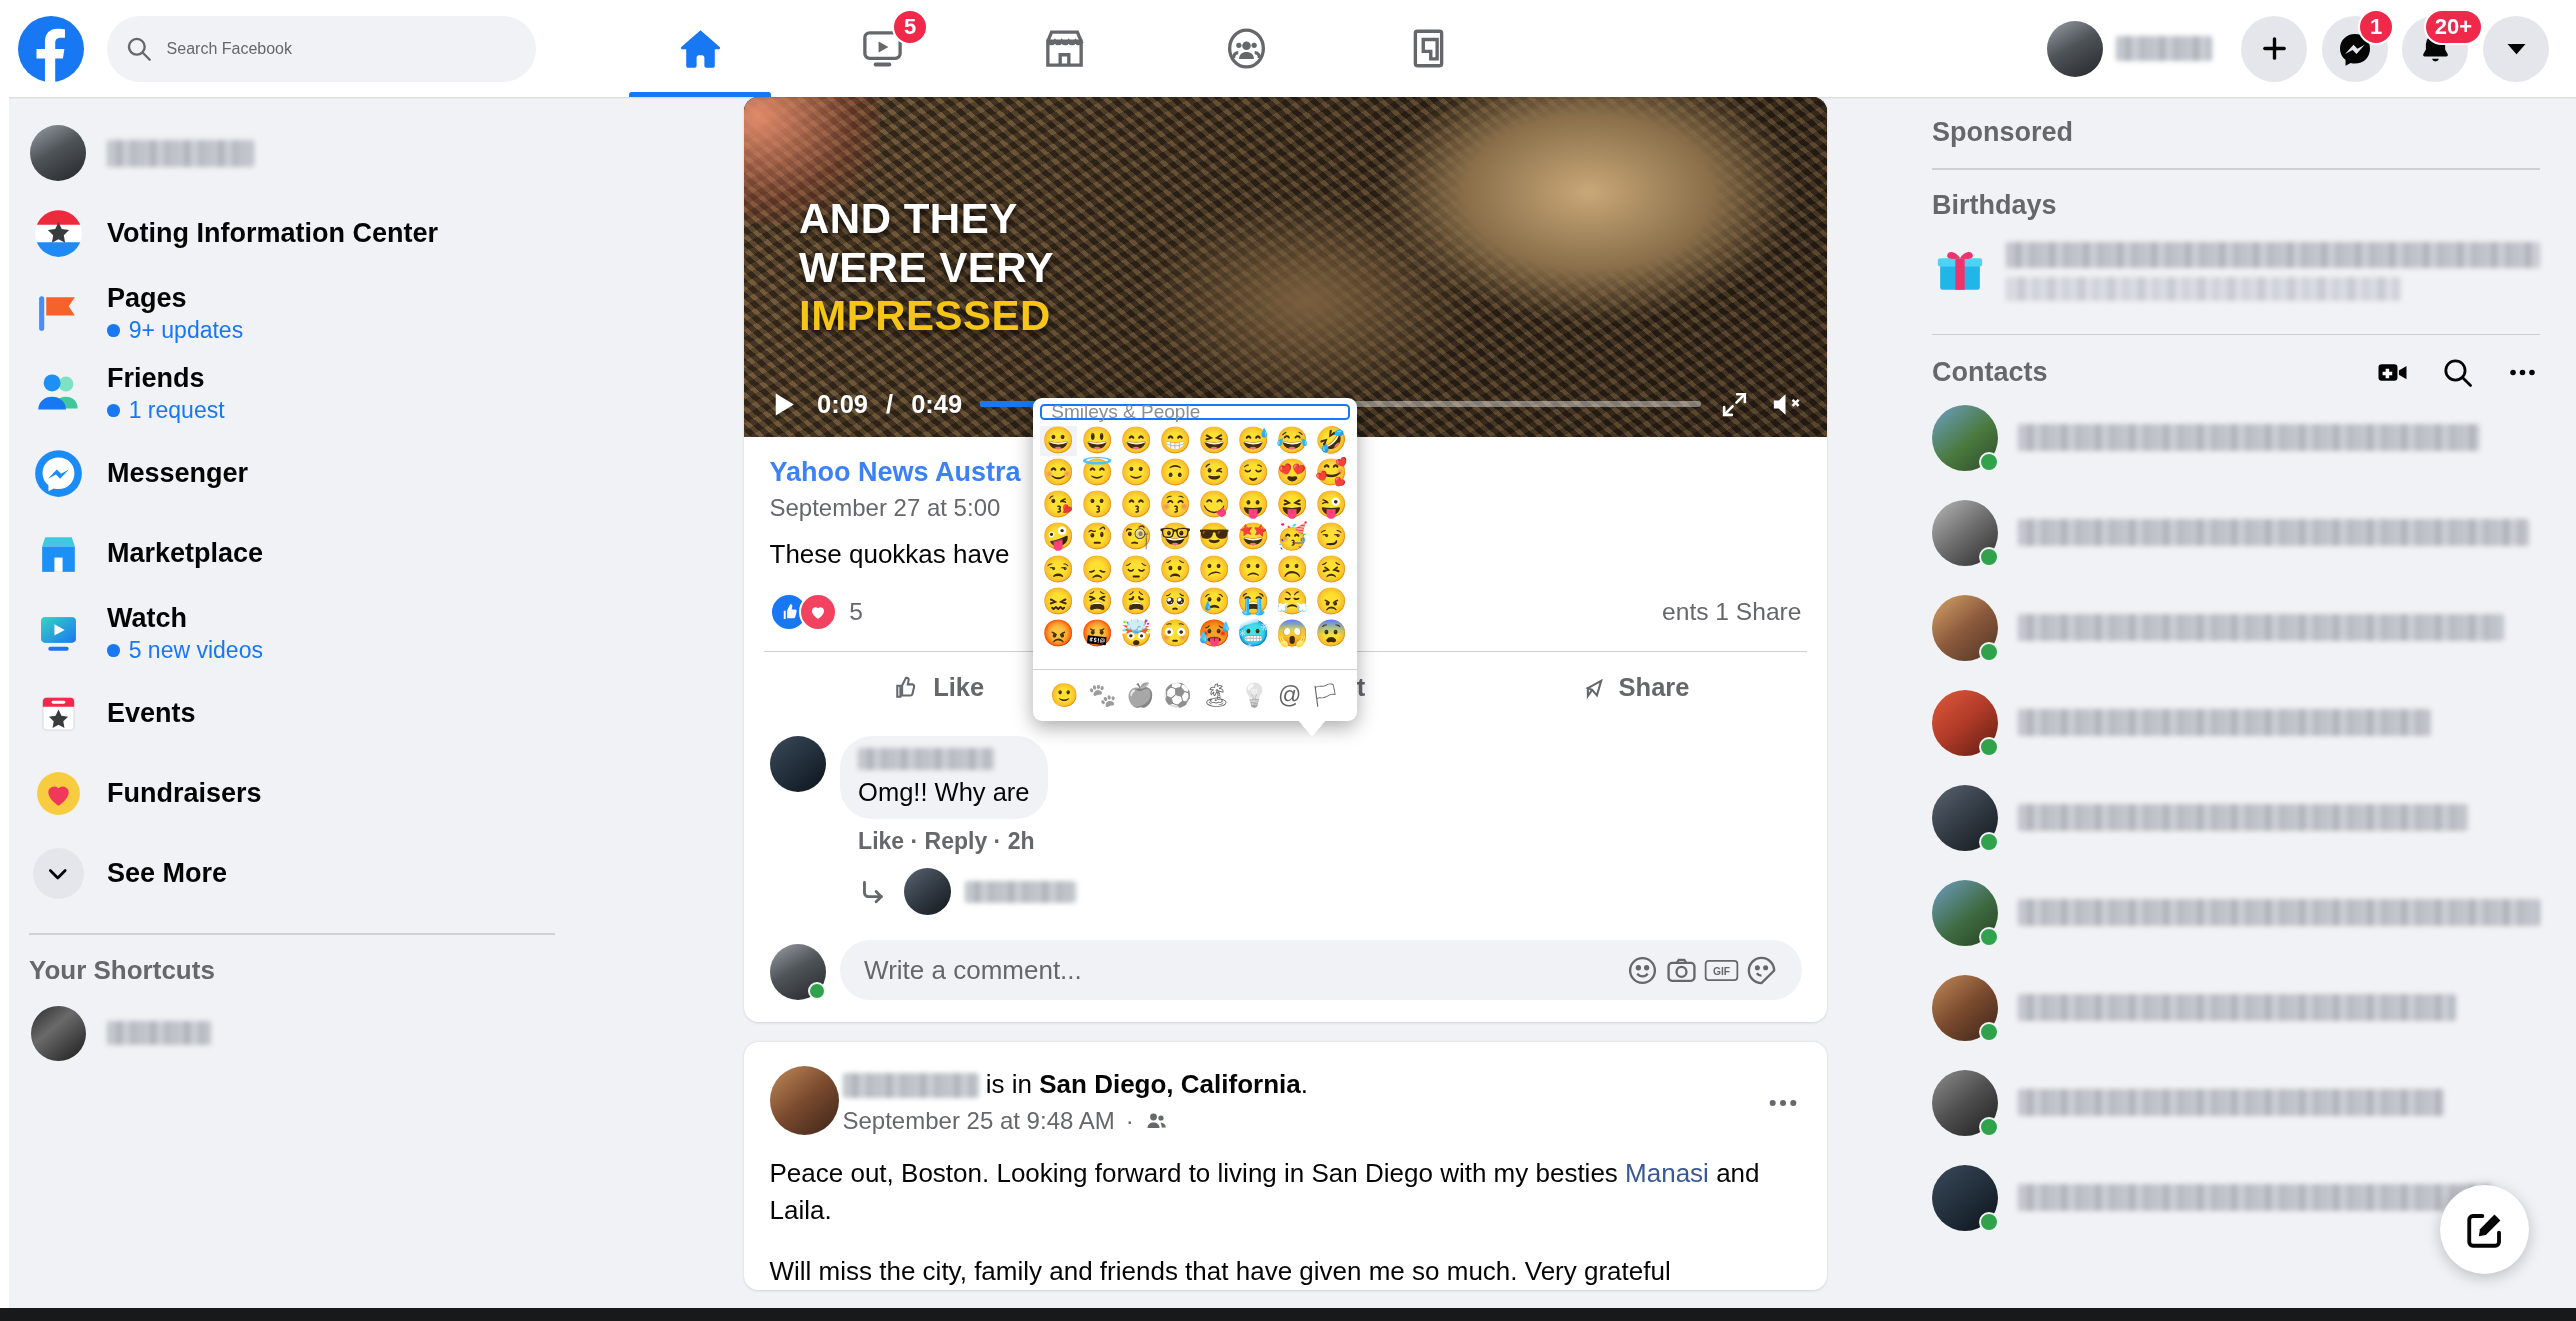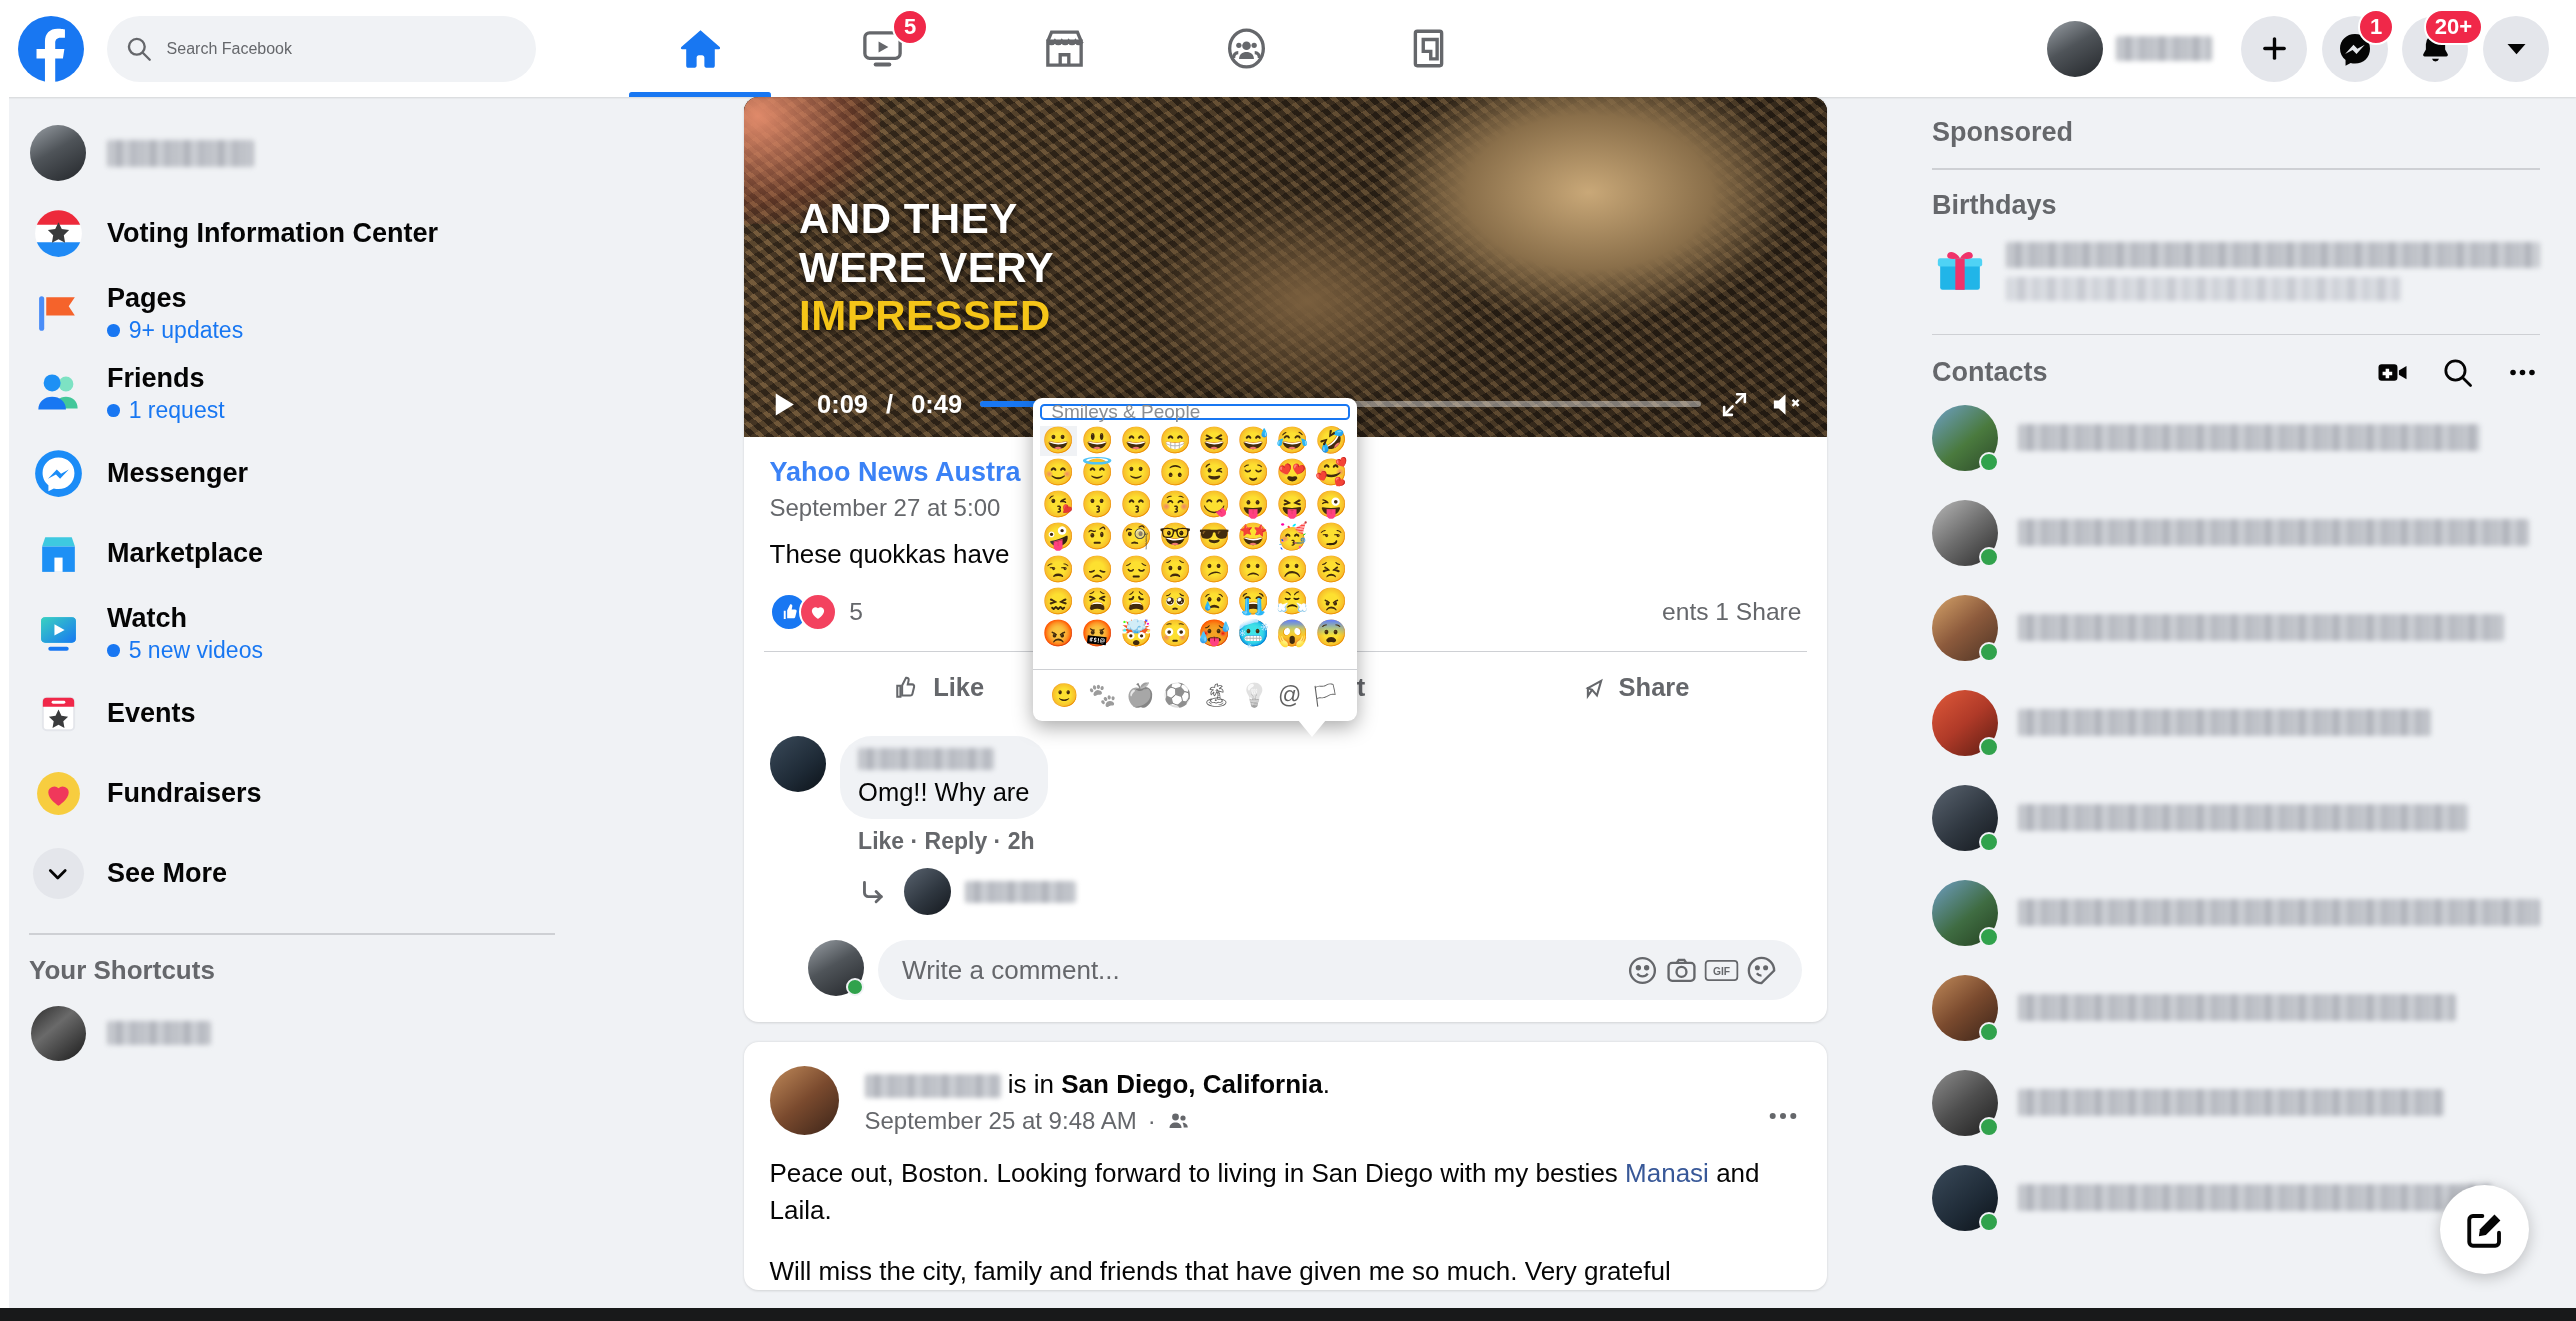--- a/index.html
+++ b/index.html
@@ -114,21 +114,21 @@
   .count-row { display: flex; align-items: center; padding: 20px 25.5px; font-size: 24.6px; color: #65676b; }
   .rx { display: flex; align-items: center; }
   .rx i { width: 38px; height: 38px; border-radius: 50%; display: inline-flex; align-items: center; justify-content: center; border: 2.7px solid #fff; }
   .rx .like { background: #1877f2; } .rx .love { background: #f3425f; margin-left: -9px; }
   .act-row { display: flex; border-top: 1.8px solid #ced0d4; margin: 0 20px; }
   .act { flex: 1; height: 71px; display: flex; align-items: center; justify-content: center; gap: 12.7px; font-size: 25.5px; color: #65676b; font-weight: 600; cursor: pointer; }
   .cmt-row { display: flex; gap: 14.6px; padding: 12.7px 25.5px; align-items: flex-start; }
   .cmt-bubble { background: #f0f2f5; border-radius: 32px; padding: 12.7px 18px; }
   .cmt-txt { font-size: 25.5px; color: #050505; margin-top: 7.3px; }
   .cmt-acts { font-size: 23px; color: #65676b; font-weight: 600; padding-left: 18px; margin-top: 9px; }
-  .write-row { display: flex; align-items: flex-start; gap: 14.6px; padding: 12.7px 25.5px 22px 25.5px; margin-left: 38px; }
+  .write-row { display: flex; align-items: flex-end; gap: 14.6px; padding: 12.7px 25.5px 22px 25.5px; }
   .write-box { flex: 1; height: 60px; border-radius: 30px; background: #f0f2f5; display: flex; align-items: center; padding: 0 24px; }
   .write-box .ph { color: #65676b; font-size: 26px; }
   .write-icons { display: flex; gap: 6px; margin-left: auto; align-items: center; }
 
   
   #emoji-pop {
     position: absolute; left: 1033px; top: 398px; width: 324px; height: 323px;
     background: #fff; border-radius: 9px; box-shadow: 0 5.5px 20px rgba(0,0,0,.34); z-index: 30;
   }
   #emoji-pop::after {
@@ -534,21 +534,21 @@
             <circle cx="9" cy="10" r="1" fill="#65676b"></circle>
               <circle cx="15" cy="10" r="1" fill="#65676b"></circle>
               <path d="M8.6 14c.9 1.2 2 1.7 3.4 1.7"></path>
           </svg>
         </span>
       </div>
     </div>
   </div>
 
   <div class="card" style="margin-top:20px;">
-    <div style="display:flex;gap:26px;padding:24px 25.5px 0 25.5px;align-items:flex-end;">
+    <div style="display:flex;gap:4px;padding:24px 25.5px 0 25.5px;align-items:center;">
       <div class="avatar av-grad9" style="width:69px;height:69px;"></div>
       <div style="flex:1;">
         <div style="font-size:26px;color:#050505;line-height:1.35;">
           <span class="blur" style="width:136px;height:24.6px;"></span>
           <span>is in</span>
           <strong>San Diego, California</strong><span>.</span>
         </div>
         <div class="pmeta" style="display:flex;align-items:center;gap:11px;">
           <span>September 25 at 9:48 AM</span>
           <span>·</span>

